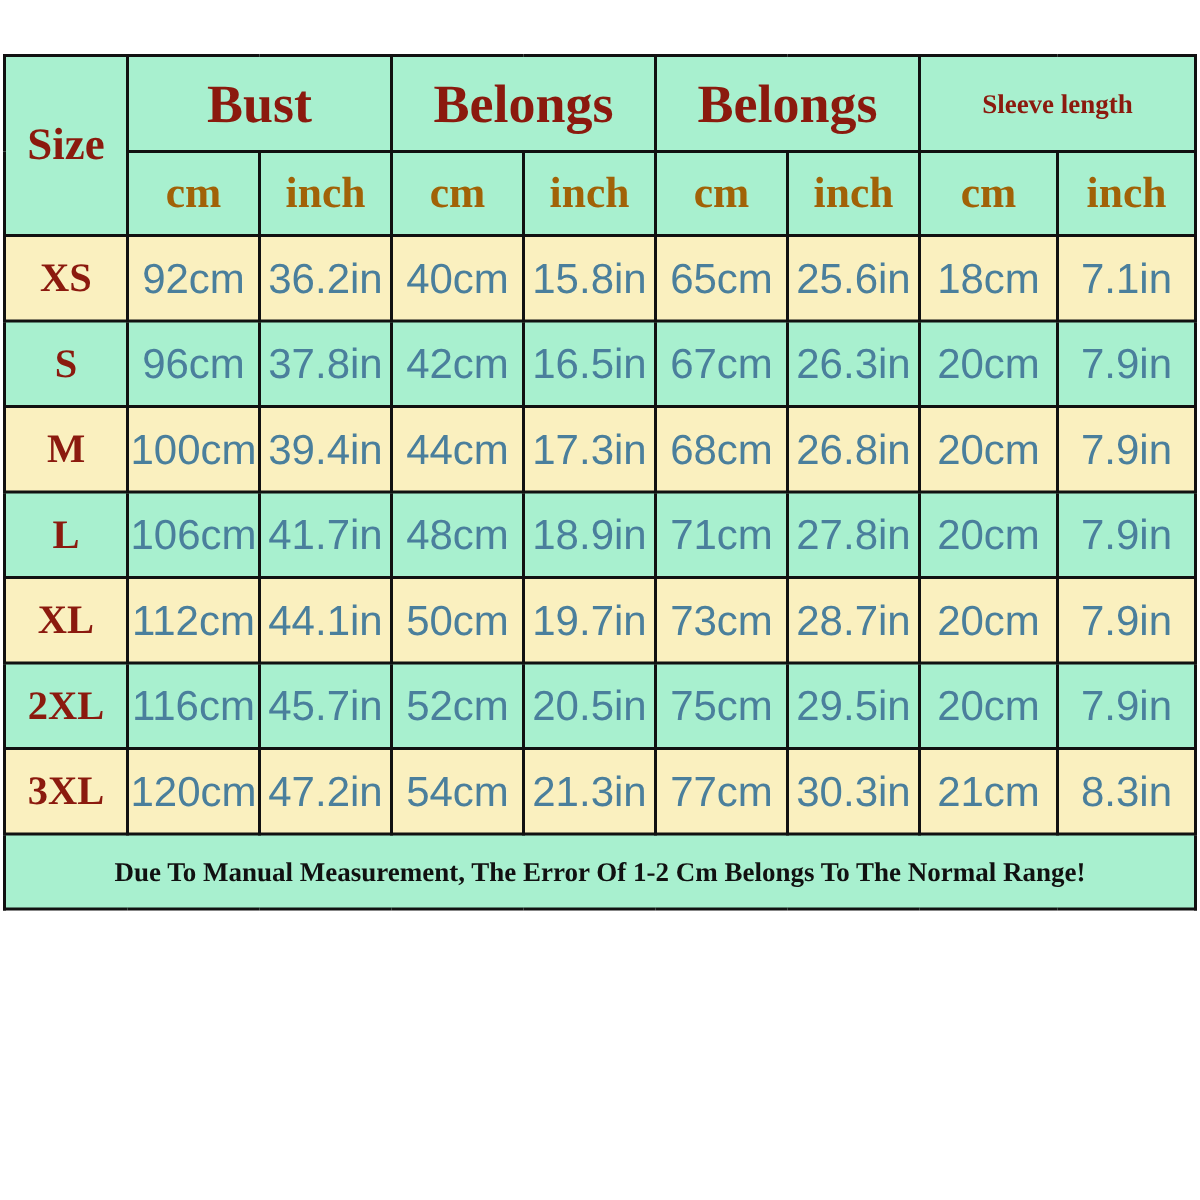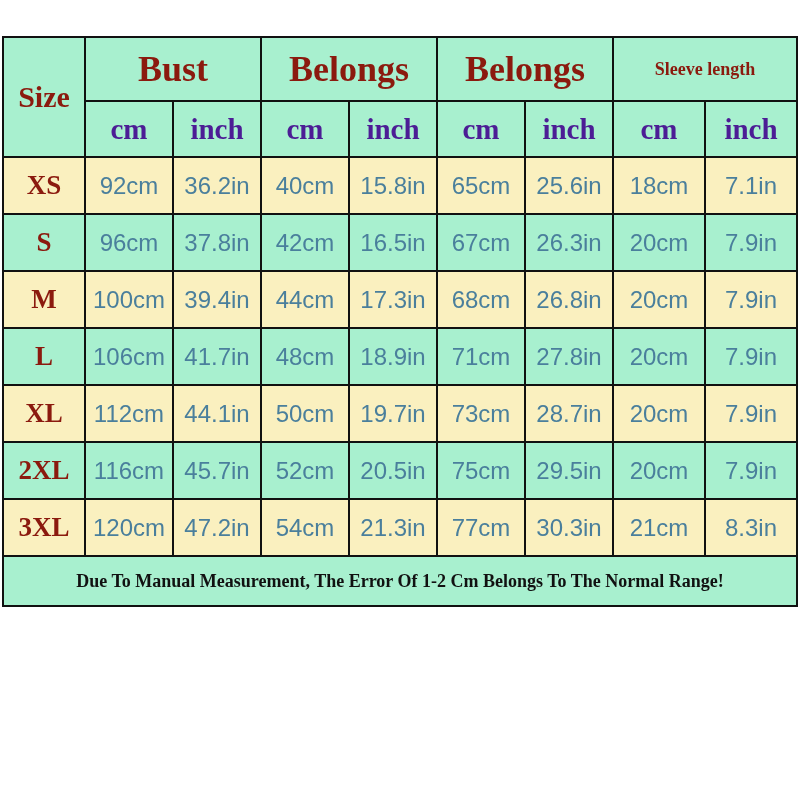--- a/index.html
+++ b/index.html
@@ -53,34 +53,34 @@
   .hdr-size {
     font-size: 30px;
   }
   .hdr-sleeve {
     font-size: 18px;
   }
   
   .unit {
     height: 54px;
     background: #a8f0cf;
-    color: #4c1d95;
+    color: #a16207;
     font-weight: bold;
     font-size: 29px;
   }
   
   .size-cell {
     color: #8b1a0e;
     font-weight: bold;
     font-size: 27px;
   }
   
   .data-cell {
     color: #4a7f9c;
-    font-size: 24px;
+    font-size: 28px;
     font-family: "Liberation Sans", sans-serif;
   }
   tr.row-a td { background: #faf0bf; }
   tr.row-b td { background: #a8f0cf; }
   tr.data-row { height: 57px; }
 
   .note-row td {
     background: #a8f0cf;
     color: #111111;
     font-weight: bold;

